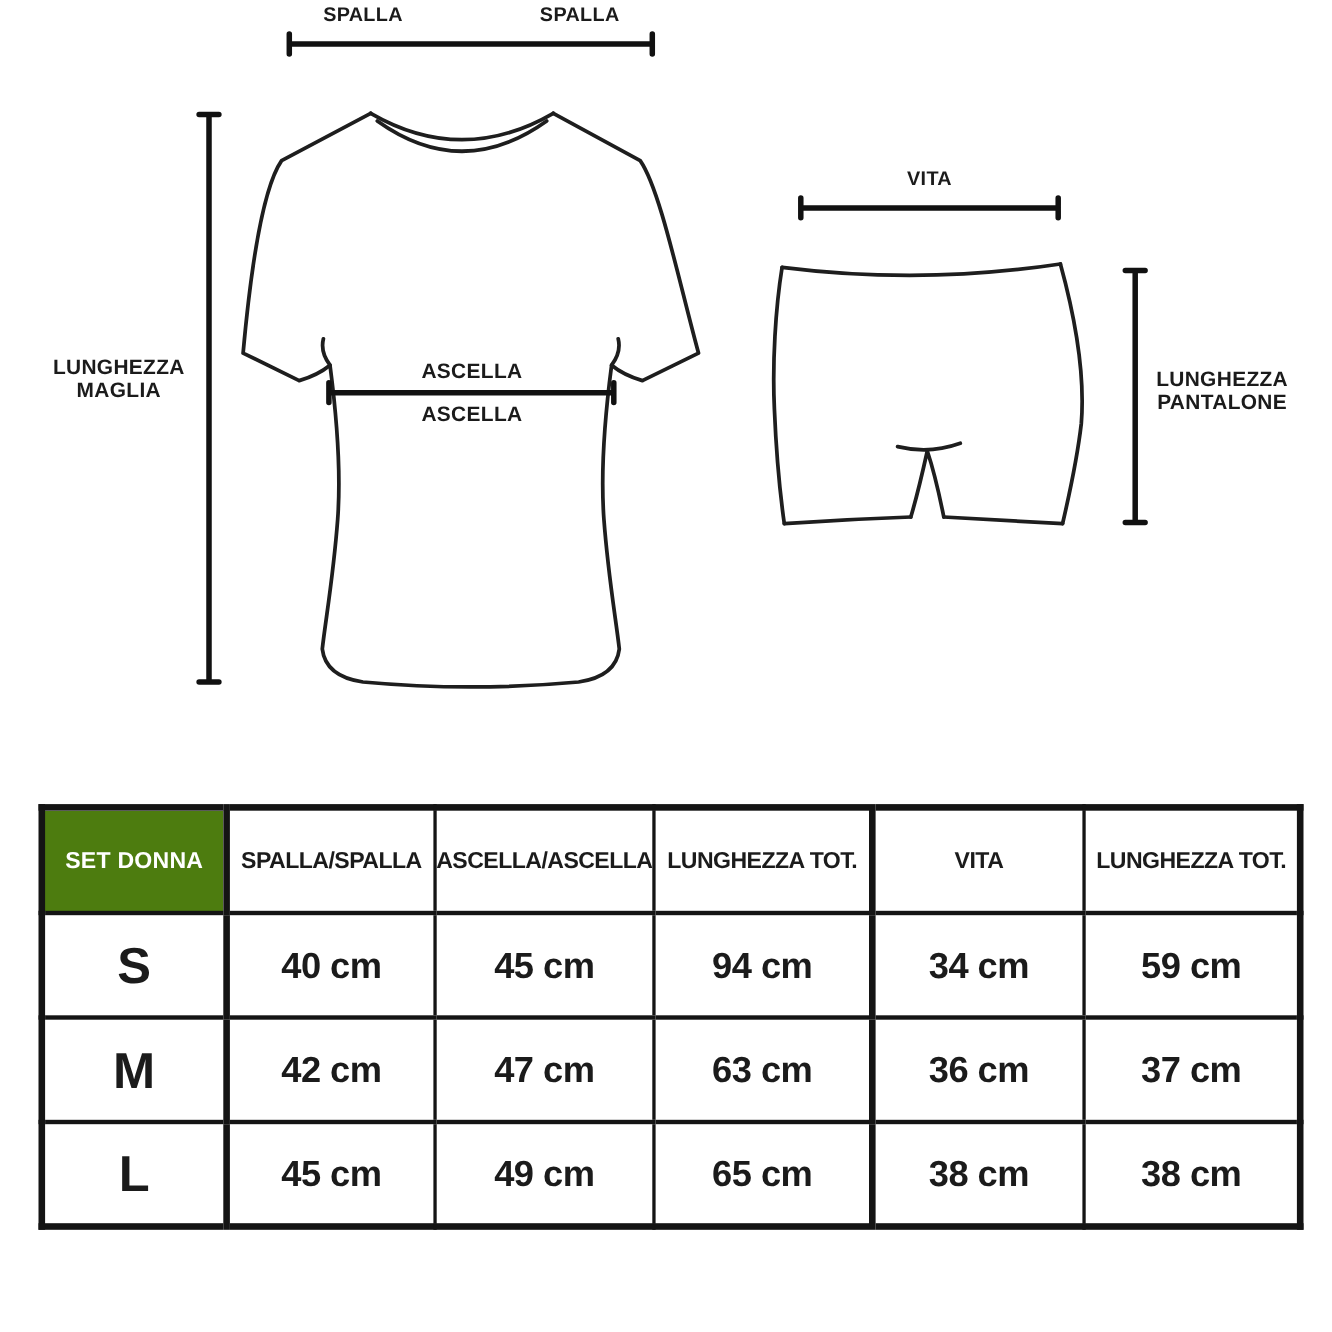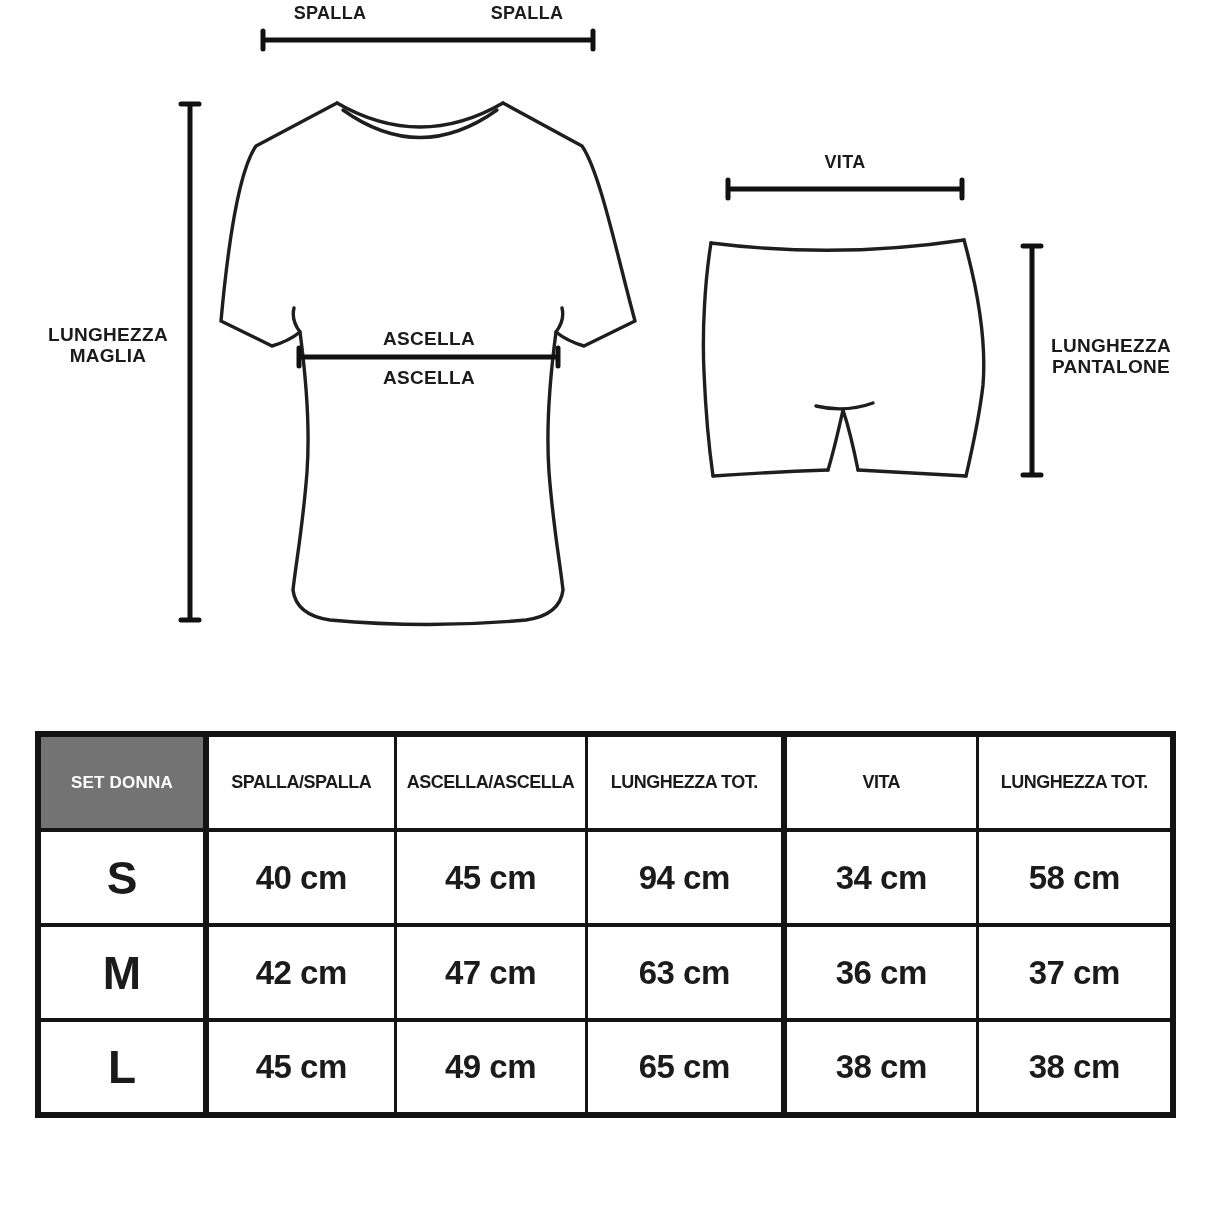--- a/index.html
+++ b/index.html
@@ -22,24 +22,24 @@
     position:absolute; left:35px; top:731px;
     border-collapse:collapse; table-layout:fixed; background:#fff;
     border:6px solid #141414; text-align:center;
   }
   .size-table th, .size-table td {
     border:3px solid #141414;
     border-top-width:4px; border-bottom-width:4px;
     vertical-align:middle; padding:0; overflow:hidden;
   }
   .b-thick { border-right-width:6px !important; }
-  .hdr-cell { font-size:18px; font-weight:bold; letter-spacing:-0.5px; }
+  .hdr-cell { font-size:21px; font-weight:bold; letter-spacing:-0.5px; }
   .corner-cell {
-    background:#737373; color:#ffffff;
-    font-size:17px; font-weight:bold; letter-spacing:.2px;
+    background:#4d7c0f; color:#ffffff;
+    font-size:21px; font-weight:bold; letter-spacing:.2px;
     vertical-align:bottom; padding-bottom:18px;
   }
   .size-cell { font-size:46px; font-weight:bold; }
   .val-cell  { font-size:33px; font-weight:bold; letter-spacing:-0.5px; }
 </style>
 </head>
 <body>
 
 <div class="page">
 
@@ -117,21 +117,21 @@
       <th class="hdr-cell b-thick">LUNGHEZZA TOT.</th>
       <th class="hdr-cell">VITA</th>
       <th class="hdr-cell">LUNGHEZZA TOT.</th>
     </tr>
     <tr style="height:95px">
       <td class="size-cell b-thick">S</td>
       <td class="val-cell">40 cm</td>
       <td class="val-cell">45 cm</td>
       <td class="val-cell b-thick">94 cm</td>
       <td class="val-cell">34 cm</td>
-      <td class="val-cell">58 cm</td>
+      <td class="val-cell">59 cm</td>
     </tr>
     <tr style="height:95px">
       <td class="size-cell b-thick">M</td>
       <td class="val-cell">42 cm</td>
       <td class="val-cell">47 cm</td>
       <td class="val-cell b-thick">63 cm</td>
       <td class="val-cell">36 cm</td>
       <td class="val-cell">37 cm</td>
     </tr>
     <tr style="height:95px">

